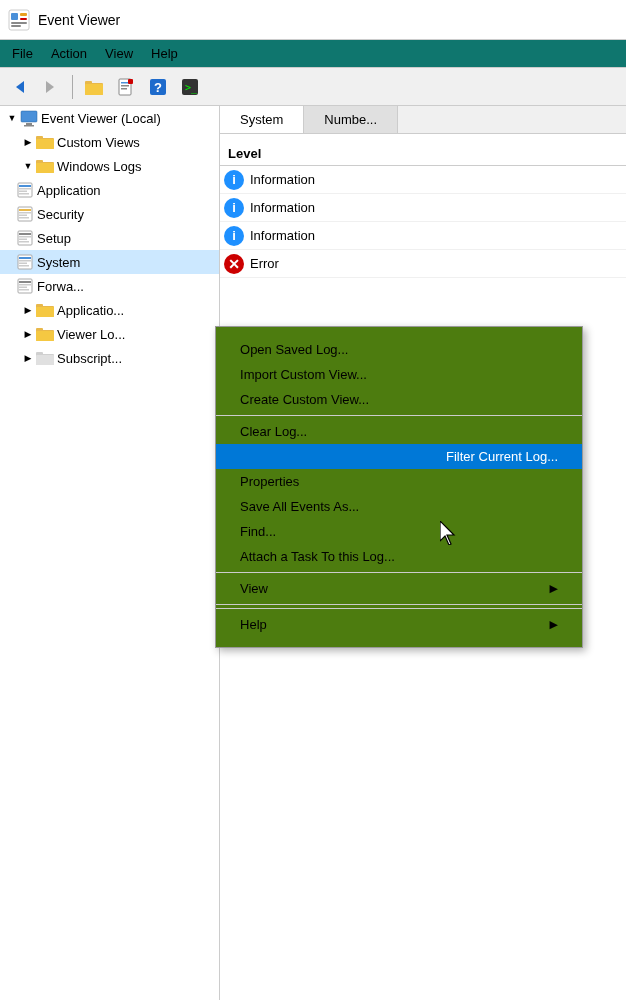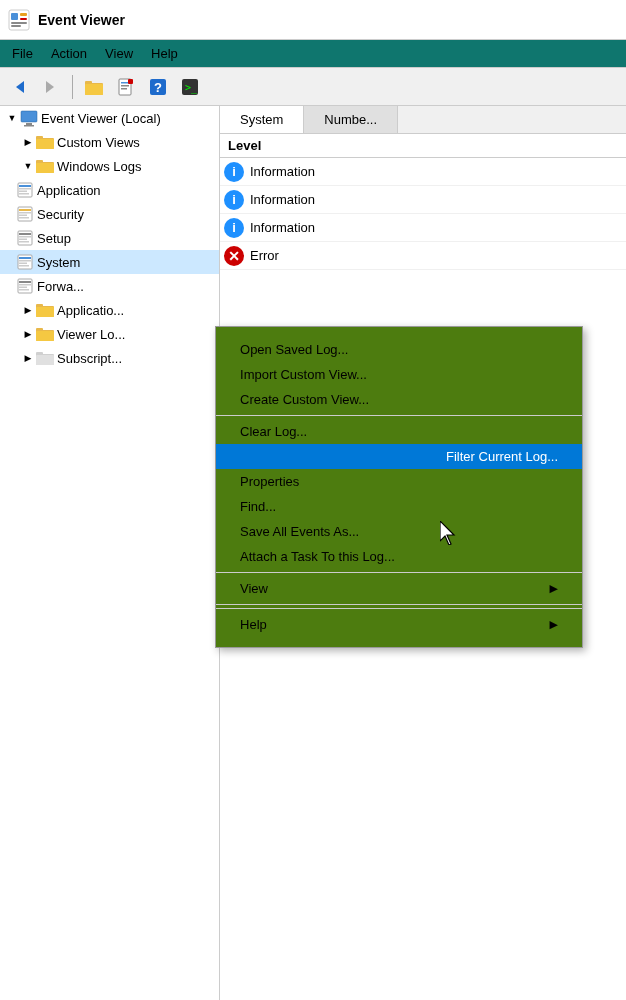--- a/index.html
+++ b/index.html
@@ -22,21 +22,21 @@
       padding: 0 8px;
       border-bottom: 1px solid #ccc;
       gap: 8px;
     }
     .title-icon {
       width: 22px;
       height: 22px;
     }
     .title-text {
       font-size: 14px;
-      font-weight: bold;
+      font-weight: normal;
       color: #000;
     }
 
     
     .menu-bar {
       background: #0f766e;
       height: 28px;
       display: flex;
       align-items: center;
       padding: 0 4px;
@@ -151,20 +151,21 @@
       background: #e0e0e0;
     }
     .right-tab.active {
       background: #fff;
     }
     .col-header {
       padding: 4px 8px;
       font-size: 13px;
       font-weight: bold;
       border-bottom: 1px solid #ccc;
+      margin-top: 8px;
     }
     .log-entries {
       display: flex;
       flex-direction: column;
     }
     .log-entry {
       display: flex;
       align-items: center;
       height: 28px;
       border-bottom: 1px solid #f0f0f0;
@@ -505,25 +506,25 @@
 
     <div class="ctx-item highlighted">
       <span><span class="ul">F</span>ilter Current Log...</span>
     </div>
 
     <div class="ctx-item">
       <span><span class="ul">P</span>roperties</span>
     </div>
 
     <div class="ctx-item">
+      <span>Save <span class="ul">A</span>ll Events As...</span>
+    </div>
+
+    <div class="ctx-item">
       <span>Fi<span class="ul">n</span>d...</span>
-    </div>
-
-    <div class="ctx-item">
-      <span>Save <span class="ul">A</span>ll Events As...</span>
     </div>
 
     <div class="ctx-item">
       <span>At<span class="ul">t</span>ach a Task To this Log...</span>
     </div>
     <div class="ctx-separator"></div>
 
     <div class="ctx-item">
       <span><span class="ul">V</span>iew</span>
       <span class="ctx-arrow">▶</span>

